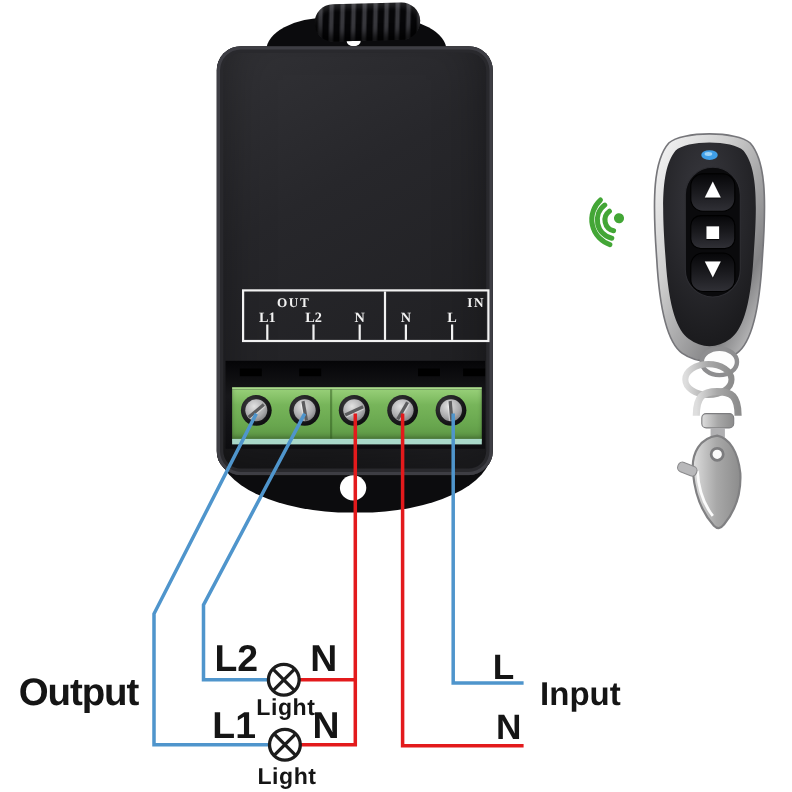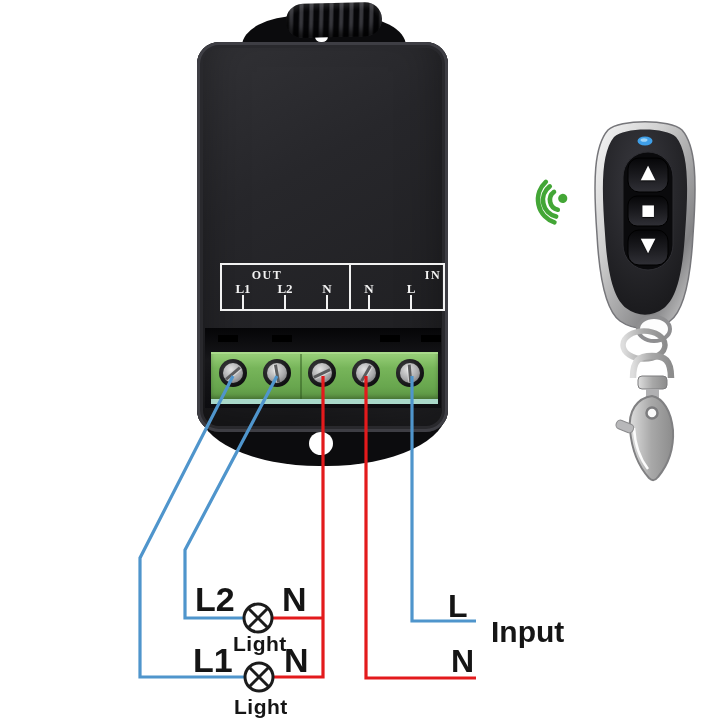--- a/index.html
+++ b/index.html
@@ -163,20 +163,21 @@
       <path class="bulb-x" d="M249,667 L269,687 M269,667 L249,687"></path>
     </g>
   </svg>
 
   <div class="label lbl-34" style="left:195px;top:582px;">L2</div>
   <div class="label lbl-34" style="left:282px;top:582px;">N</div>
   <div class="label lbl-caption" style="left:233px;top:633px;">Light</div>
   <div class="label lbl-34" style="left:193px;top:643px;">L1</div>
   <div class="label lbl-34" style="left:284px;top:643px;">N</div>
   <div class="label lbl-caption" style="left:234px;top:696px;">Light</div>
+  <div class="label" style="left:17px;top:612px;font-size:35px;letter-spacing:-1px;">Output</div>
   <div class="label" style="left:448px;top:590px;font-size:32px;">L</div>
   <div class="label" style="left:451px;top:645px;font-size:32px;">N</div>
   <div class="label lbl-30" style="left:491px;top:617px;">Input</div>
 
   <svg class="abs remote-svg" viewBox="0 0 140 390">
     <defs>
       <linearGradient id="chrome" x1="0" y1="0" x2="1" y2="1">
         <stop offset="0" stop-color="#f8f8f8"></stop>
           <stop offset="0.35" stop-color="#cfcfcf"></stop>
         <stop offset="0.75" stop-color="#838385"></stop>

